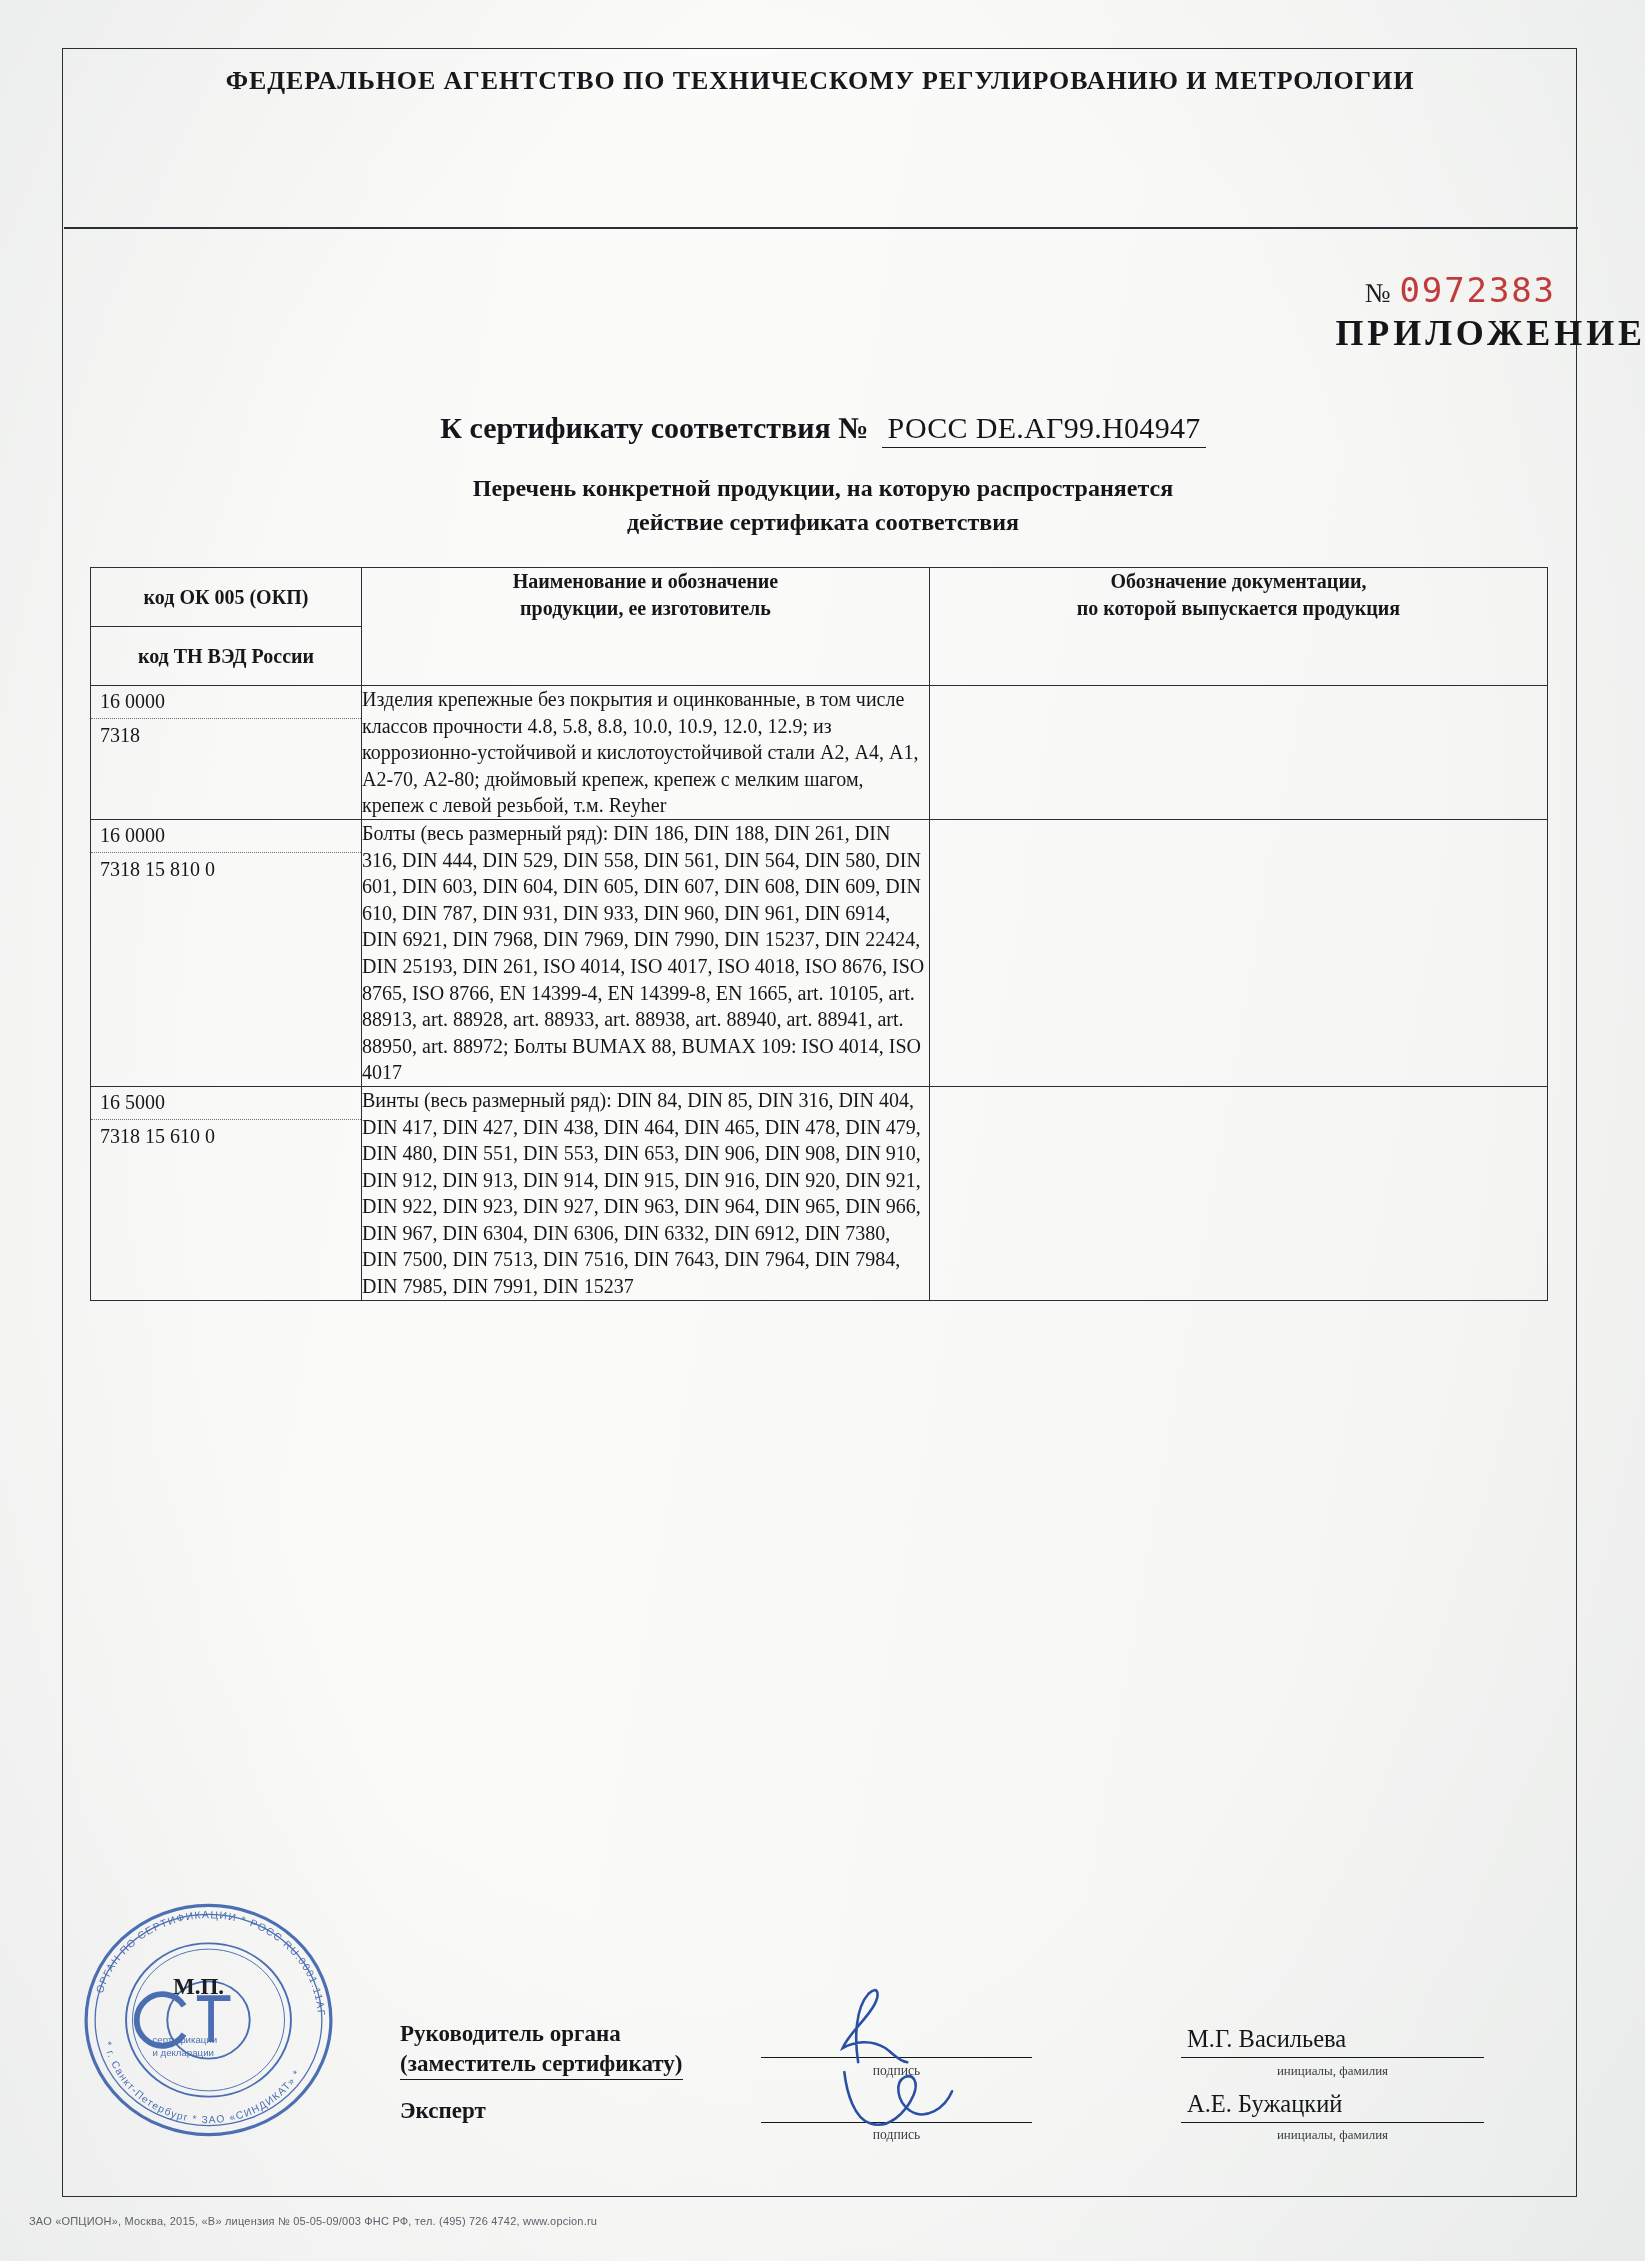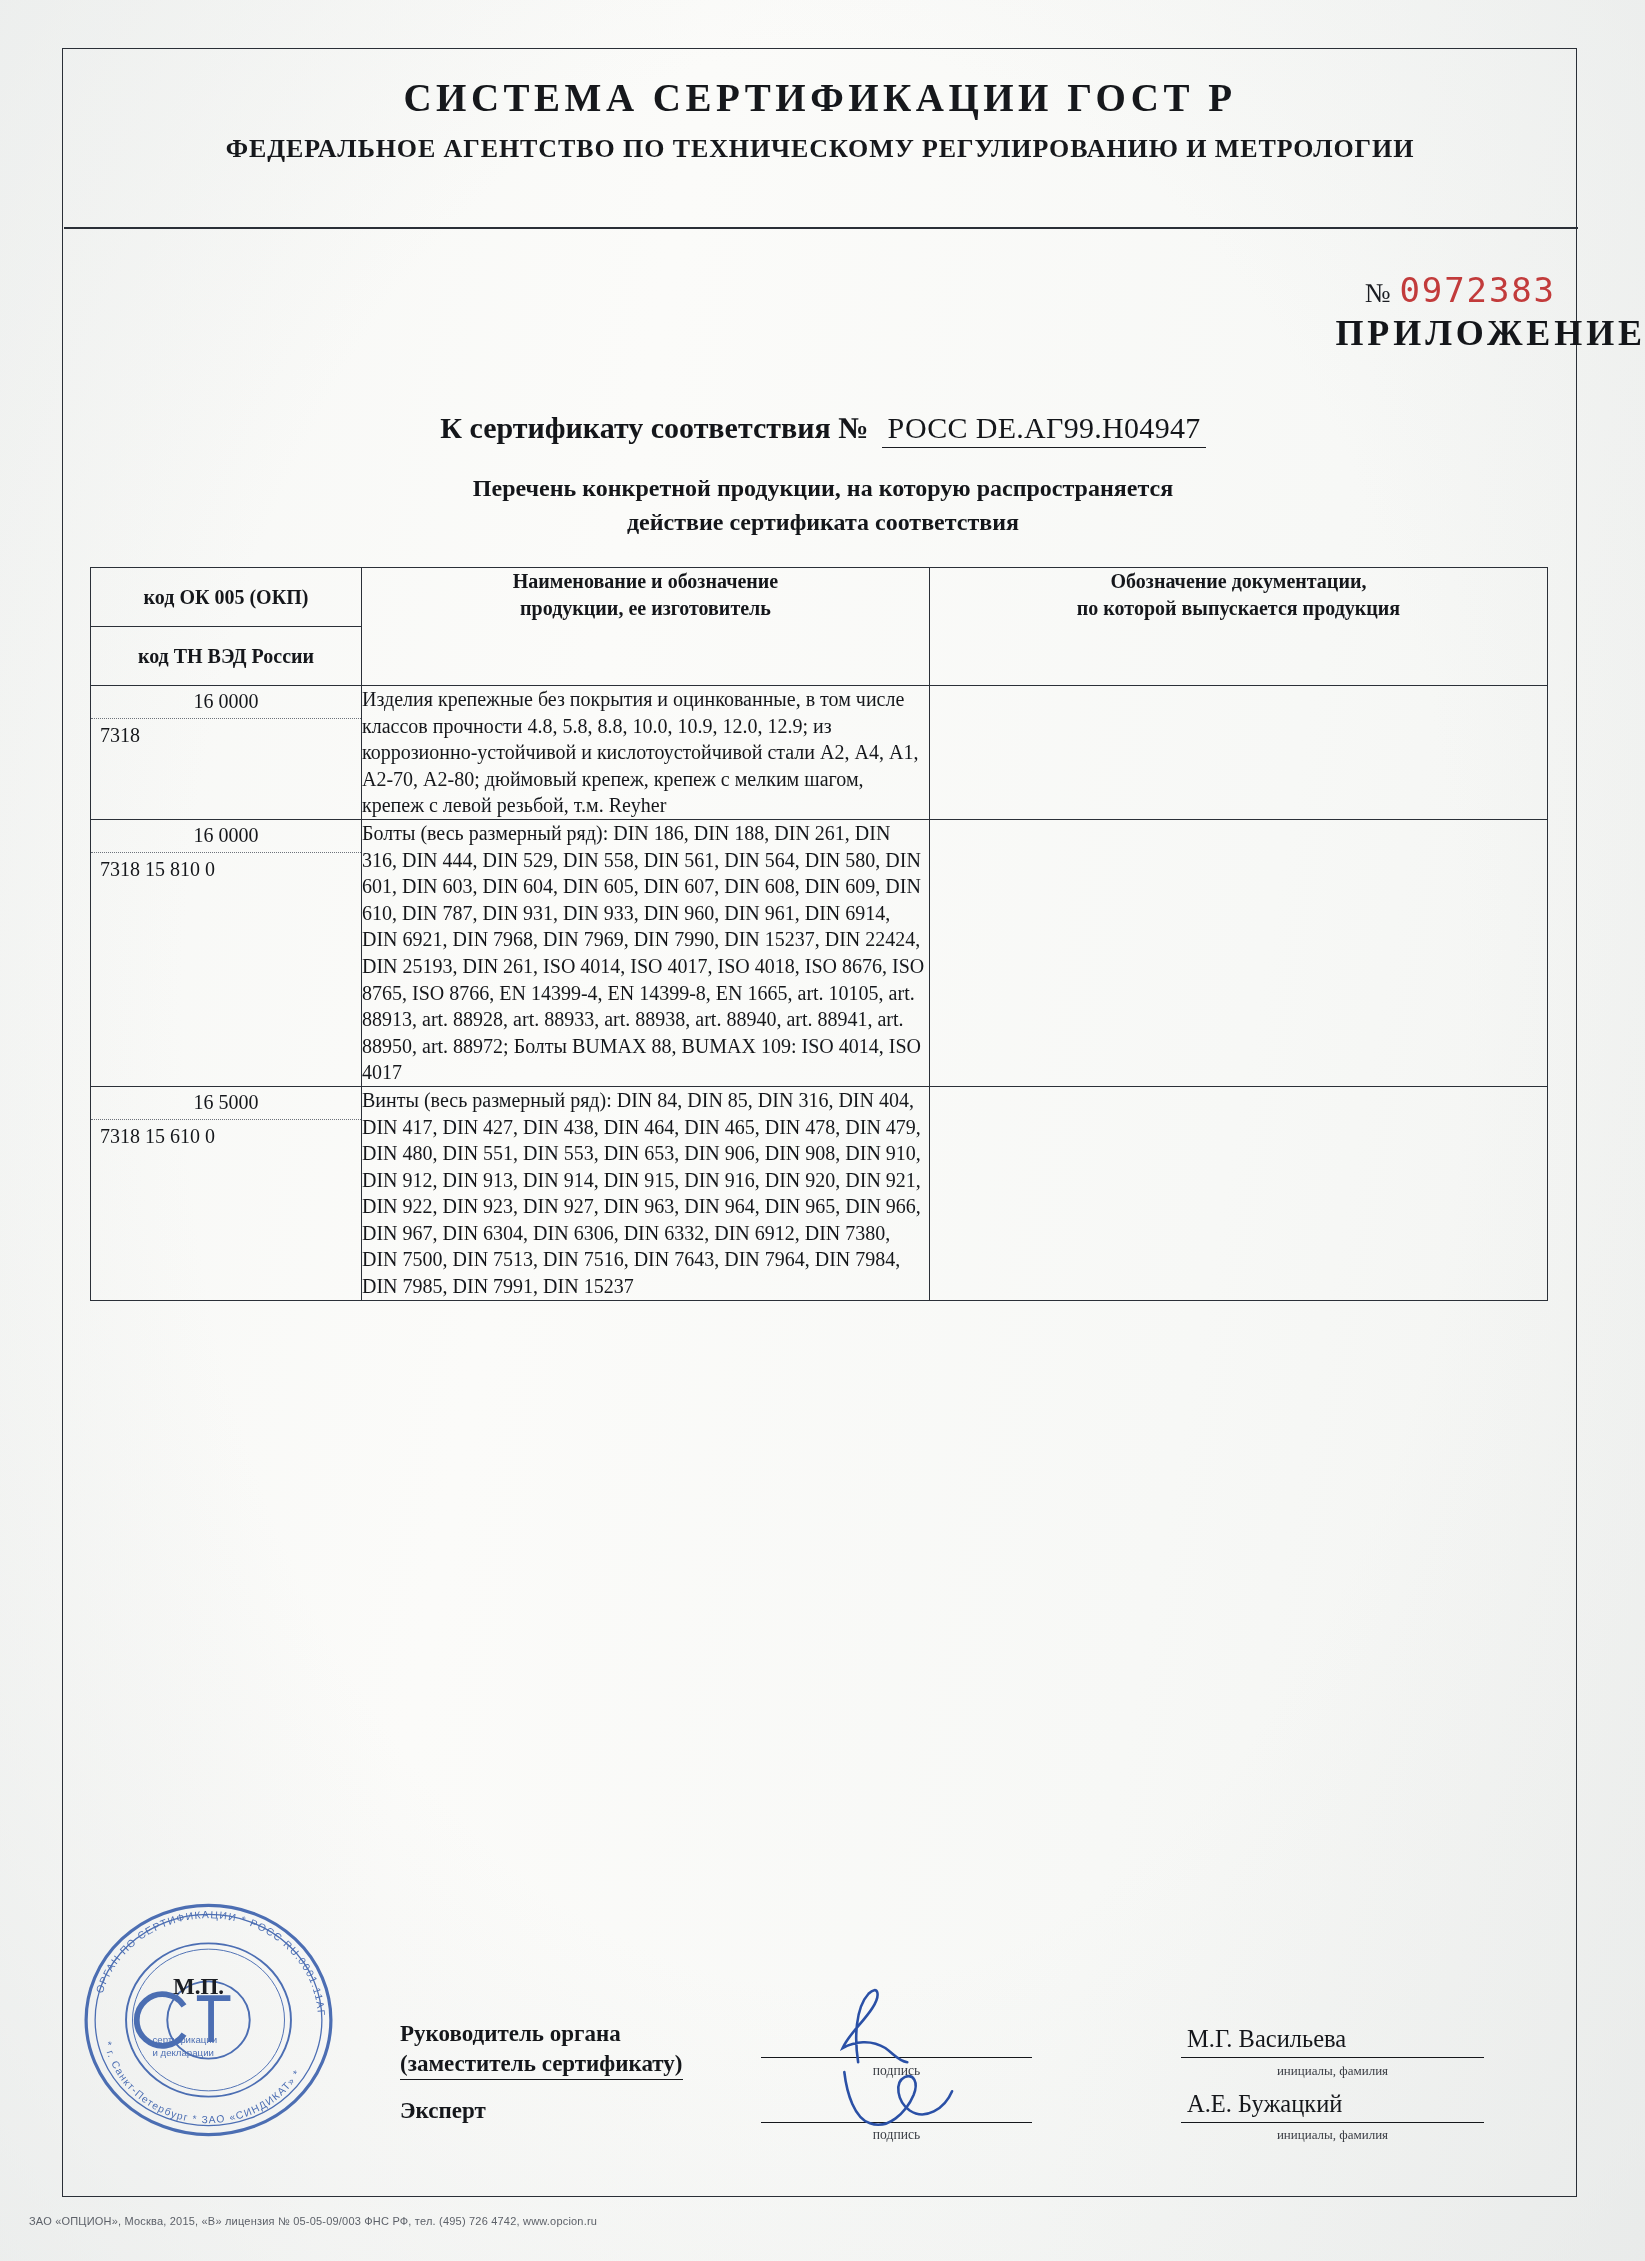--- a/index.html
+++ b/index.html
@@ -177,21 +177,20 @@
   .hsplit-top { border-bottom: 1.3px solid #2b3038; }
 
   .cell-codes {
     padding: 6.5px 0 7.7px 0;
   }
   .code-top {
     font-size: 20px;
     padding: 3.9px 9px 5.2px 9px;
     border-bottom: 0.6px dotted #6d727a;
     color: #15171b;
-    text-align: center;
   }
   .code-bot {
     font-size: 20px;
     padding: 5.2px 9px 3.9px 9px;
     color: #15171b;
   }
   .cell-text {
     font-size: 20px;
     line-height: 1.33;
     padding: 6.5px 9px 10.3px 9px;
@@ -287,21 +286,20 @@
 </head>
 <body>
 
 <div class="page">
   <div class="sheet-edge"></div>
   <div class="paper-tint"></div>
 
   <div class="frame"></div>
 
   <div class="hdr">
-    <div class="hdr-title">СИСТЕМА СЕРТИФИКАЦИИ ГОСТ Р</div>
     <div class="hdr-sub">ФЕДЕРАЛЬНОЕ АГЕНТСТВО ПО ТЕХНИЧЕСКОМУ РЕГУЛИРОВАНИЮ И МЕТРОЛОГИИ</div>
   </div>
   <div class="hdr-rule"></div>
 
   <div class="numline">
     <span class="num-label">№</span>
     <span class="num-value">0972383</span>
   </div>
 
   <div class="doc-title">ПРИЛОЖЕНИЕ</div>

